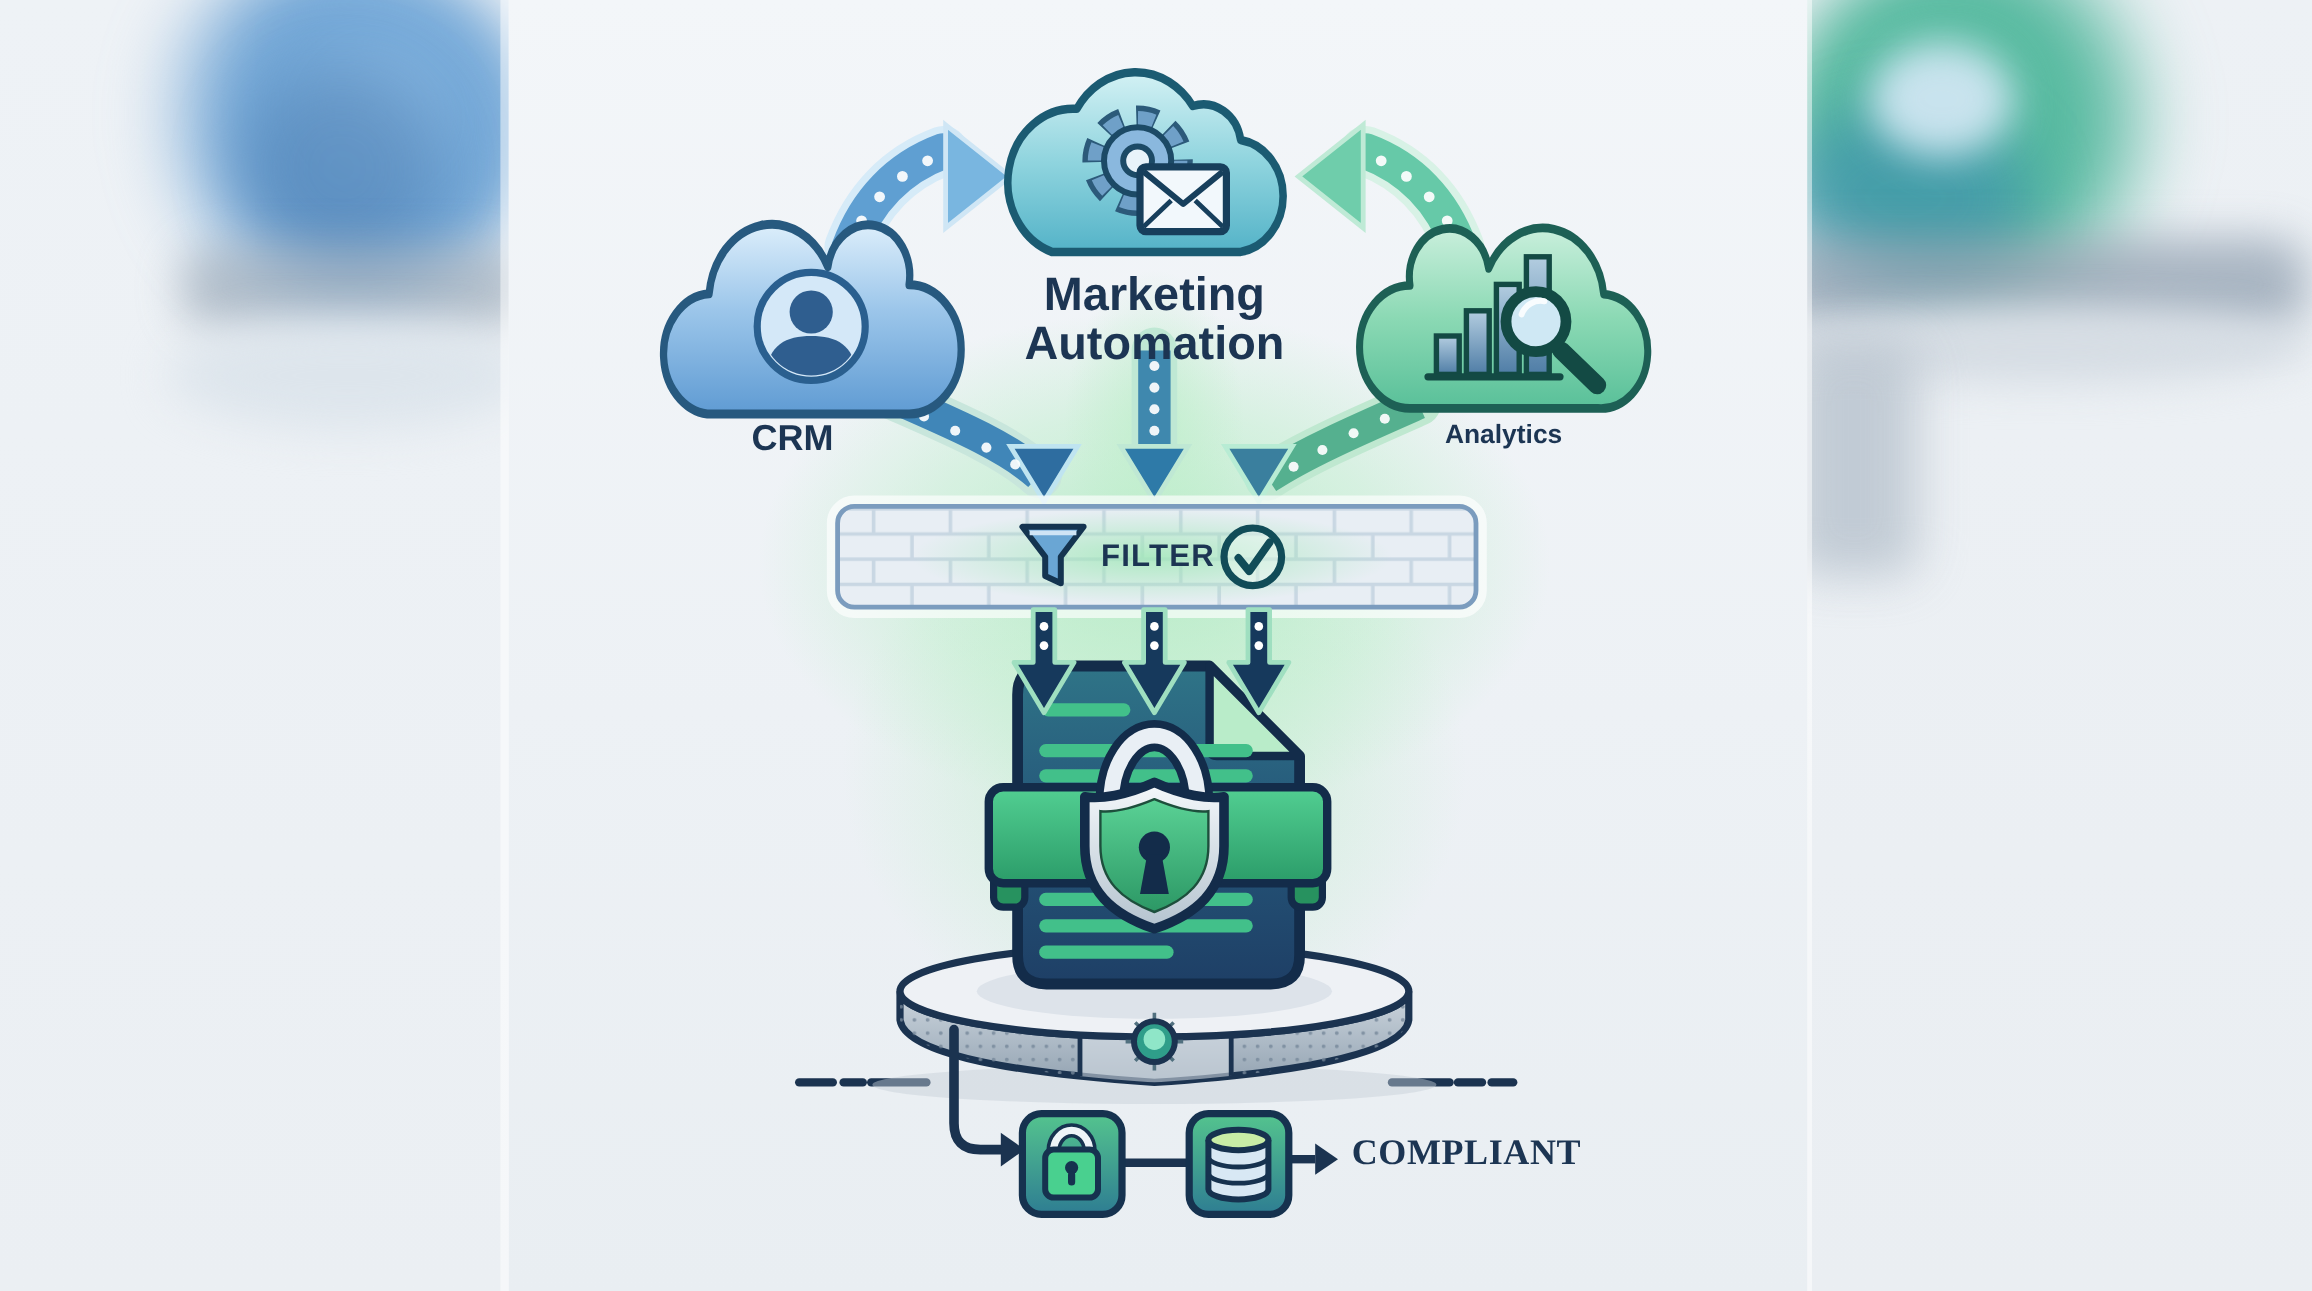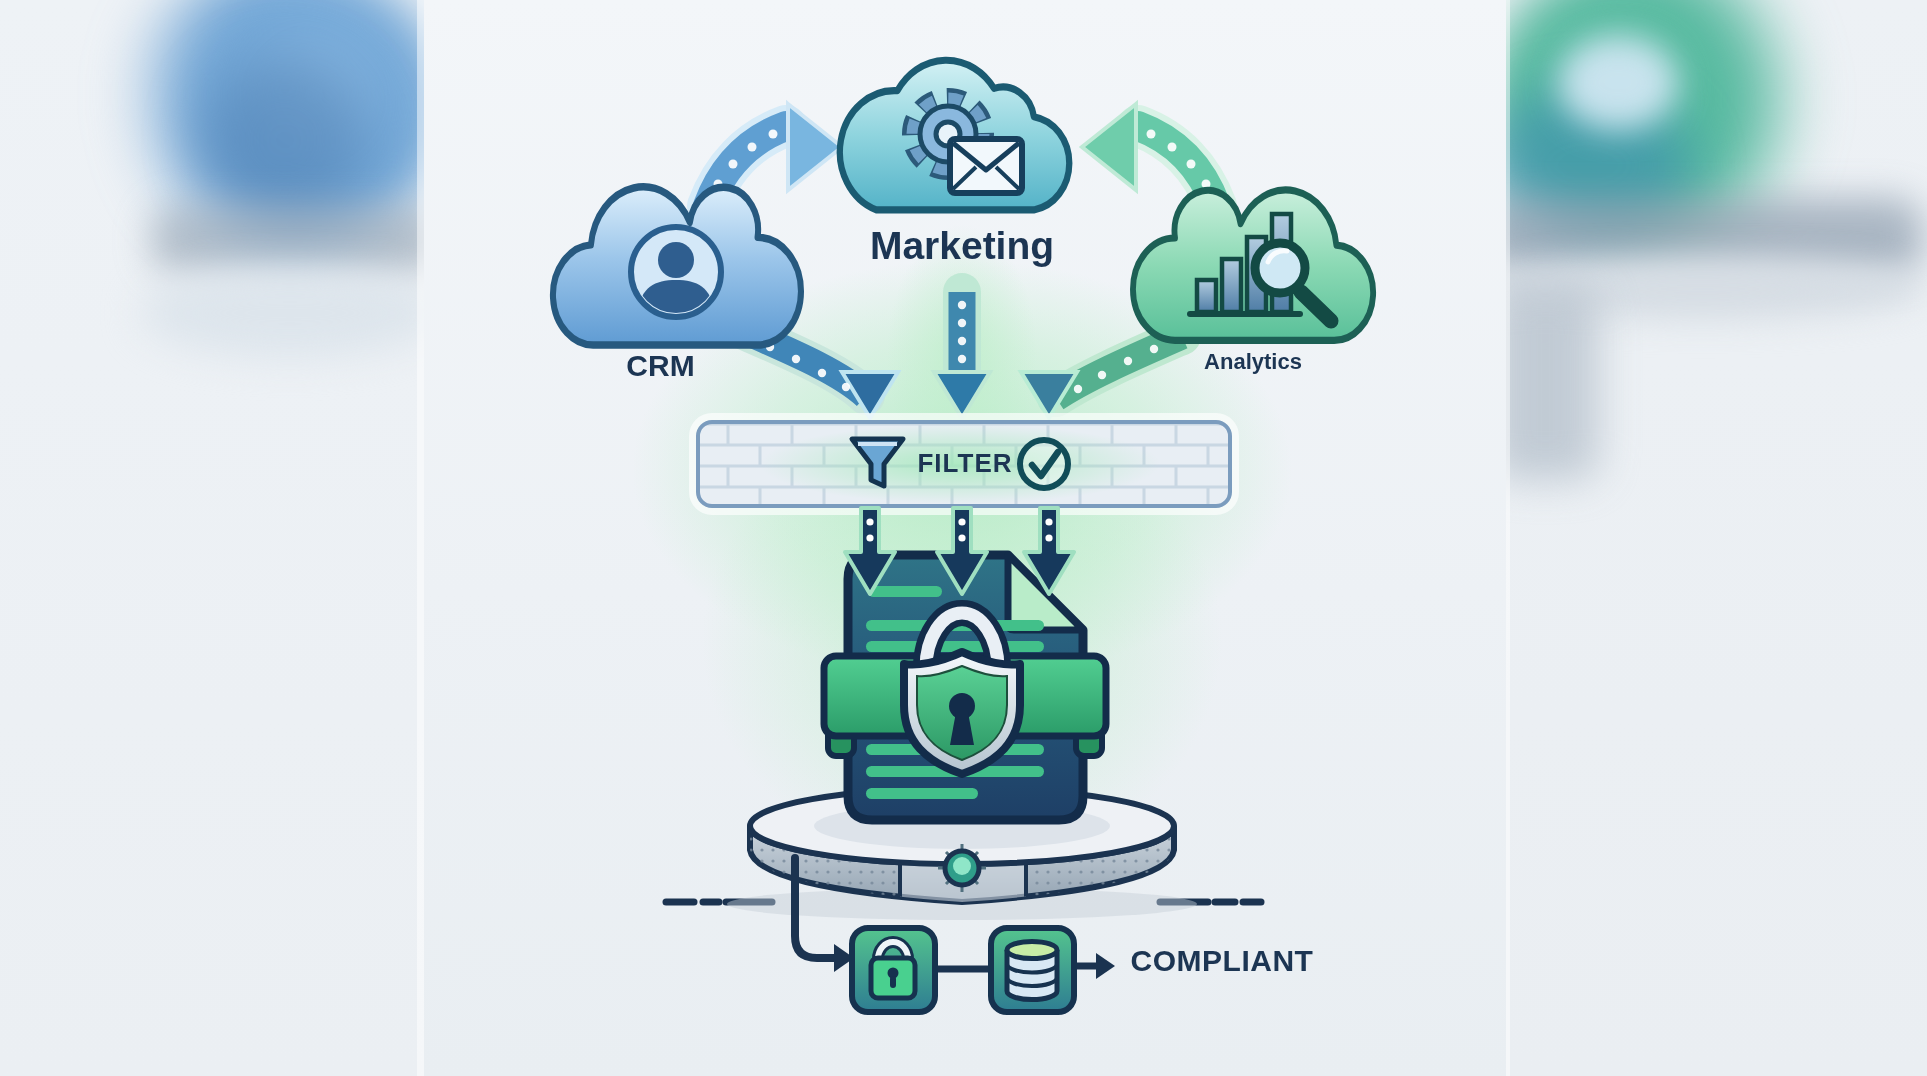--- a/index.html
+++ b/index.html
@@ -26,21 +26,21 @@
   
   .center-panel{position:absolute;left:424px;top:0;width:1082px;height:1076px;
                 background:linear-gradient(180deg,#f3f6f9 0%,#edf1f5 55%,#e9eef2 100%);}
   .center-panel svg{position:absolute;left:0;top:0;}
   
   .lbl{position:absolute;color:#1c3553;font-weight:bold;text-align:center;line-height:1.1;}
   .lbl-crm{left:113px;top:349px;width:247px;font-size:30px;}
   .lbl-mkt{left:388px;top:226px;width:300px;font-size:39px;line-height:1.05;}
   .lbl-ana{left:709px;top:350px;width:240px;font-size:22px;}
   .lbl-filter{left:441px;top:449px;width:200px;font-size:26px;letter-spacing:1px;}
-  .lbl-storage{left:648px;top:944px;width:300px;font-size:30px;line-height:1.12;letter-spacing:.5px;}
+  .lbl-storage{left:648px;top:944px;width:300px;font-size:30px;line-height:1.12;letter-spacing:.5px;font-family:Liberation Serif, serif;}
 </style>
 </head>
 <body>
 
 <div class="stage">
 
   <div class="blur-panel left">
     <div class="blob bl-cloud"></div>
     <div class="blob bl-core"></div>
     <div class="blob bl-band"></div>
@@ -363,20 +363,21 @@
       <rect x="991" y="928" width="83" height="84" rx="16" fill="url(#sqGrad)" stroke="#16324f" stroke-width="6"></rect>
       <path d="M 1007,950 L 1007,991 A 25 8.5 0 0 0 1057,991 L 1057,950" fill="#d8e8f4" stroke="#16324f" stroke-width="5"></path>
       <path d="M 1007,964 A 25 8.5 0 0 0 1057,964 M 1007,977.5 A 25 8.5 0 0 0 1057,977.5" fill="none" stroke="#16324f" stroke-width="4"></path>
       <ellipse cx="1032" cy="950" rx="25" ry="8.5" fill="#c8eda6" stroke="#16324f" stroke-width="5"></ellipse>
     </g>
   </svg>
 
   <div class="lbl lbl-crm">CRM</div>
   <div class="lbl lbl-mkt">
     <div>Marketing</div>
+    <div>Automation</div>
   </div>
   <div class="lbl lbl-ana">Analytics</div>
   <div class="lbl lbl-filter">FILTER</div>
   <div class="lbl lbl-storage">
     <div>COMPLIANT</div>
   </div>
 
   </div>
 </div>
 

